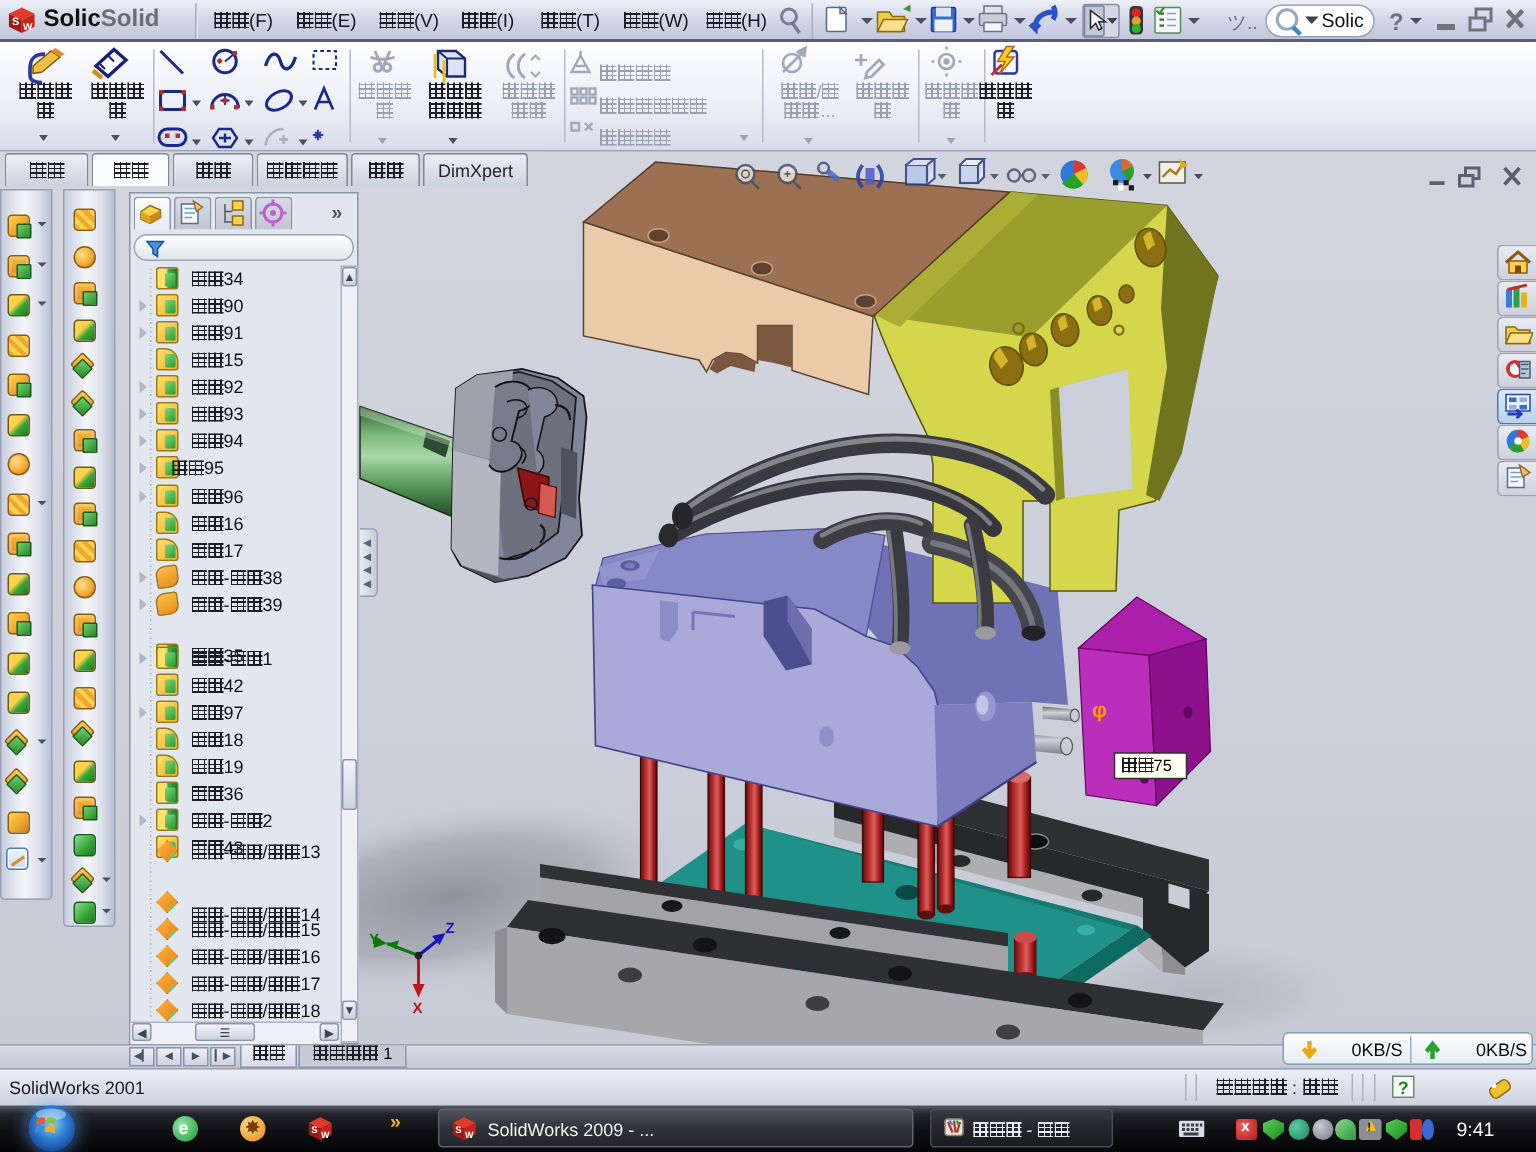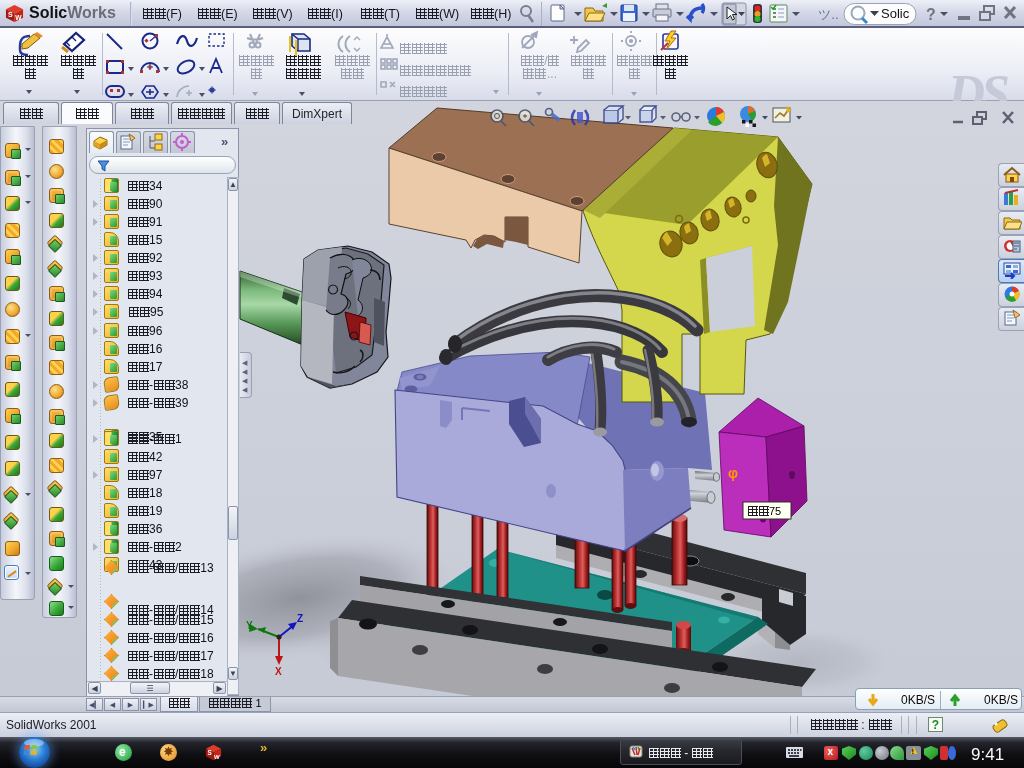--- a/index.html
+++ b/index.html
@@ -37,21 +37,21 @@
 </style></head><body>
 
 <div id="menubar">
  <svg id="logo" viewBox="0 0 20 20">
       <polygon points="10,1 19,5.5 10,10 1,5.5" fill="#e03a2a"></polygon>
       <polygon points="1,5.5 10,10 10,19 1,14.5" fill="#a51a10"></polygon>
       <polygon points="19,5.5 10,10 10,19 19,14.5" fill="#c42417"></polygon>
       <text x="3.2" y="13.4" font-size="7.5" fill="#fff" font-weight="bold">S</text>
       <text x="10.8" y="17.2" font-size="7" fill="#fff" font-weight="bold">W</text>
     </svg>
- <div id="swtext"><b>Solic</b><span>Works</span></div>
+ <div id="swtext"><b>Solic</b><span>Solid</span></div>
  <div class="mdiv" style="left:130px"></div>
  <div class="menu" style="left:142px"><span class="c"></span><span class="c"></span>(F)</div>
  <div class="menu" style="left:197px"><span class="c"></span><span class="c"></span>(E)</div>
  <div class="menu" style="left:252px"><span class="c"></span><span class="c"></span>(V)</div>
  <div class="menu" style="left:307px"><span class="c"></span><span class="c"></span>(I)</div>
  <div class="menu" style="left:360px"><span class="c"></span><span class="c"></span>(T)</div>
  <div class="menu" style="left:415px"><span class="c"></span><span class="c"></span>(W)</div>
  <div class="menu" style="left:470px"><span class="c"></span><span class="c"></span>(H)</div>
  <svg class="abs" style="left:514px;top:0" width="510" height="28" viewBox="0 0 510 28">
   <g stroke="#7a7e8e" fill="none">
@@ -256,21 +256,20 @@
     <div class="drop dropg" style="left:493px;top:84px"></div>
  <div class="tdiv" style="left:508px"></div>
  <div class="tb-txt tb-gray" style="left:514px;top:27px;width:52px"><span class="cg c"></span><span class="cg c"></span>/<span class="cg c"></span><br><span class="cg c"></span><span class="cg c"></span>...</div>
  <div class="drop dropg" style="left:536px;top:64px"></div>
  <div class="tb-txt tb-gray" style="left:566px;top:27px;width:44px"><span class="cg c"></span><span class="cg c"></span><span class="cg c"></span><br><span class="cg c"></span></div>
  <div class="tdiv" style="left:612px"></div>
  <div class="tb-txt tb-gray" style="left:612px;top:27px;width:44px"><span class="cg c"></span><span class="cg c"></span><span class="cg c"></span><br><span class="cg c"></span></div>
  <div class="drop dropg" style="left:631px;top:64px"></div>
  <div class="tdiv" style="left:656px"></div>
  <div class="tb-txt" style="left:648px;top:27px;width:44px"><span class="c"></span><span class="c"></span><span class="c"></span><br><span class="c"></span></div>
- <div id="ds">DS</div>
 </div>
 
 <div id="tabrow"></div>
 <div class="tab" style="left:3px;width:56px"><span class="c"></span><span class="c"></span></div>
 <div class="tab act" style="left:61px;width:52px"><span class="c"></span><span class="c"></span></div>
 <div class="tab" style="left:115px;width:54px"><span class="c"></span><span class="c"></span></div>
 <div class="tab" style="left:171px;width:61px"><span class="c"></span><span class="c"></span><span class="c"></span><span class="c"></span></div>
 <div class="tab" style="left:234px;width:46px"><span class="c"></span><span class="c"></span></div>
 <div class="tab" style="left:282px;width:70px">DimXpert</div>
 
@@ -713,21 +712,21 @@
       <span class="tic" style="left:13px">
         <i></i>
       </span>
       <span class="lb" style="position:absolute;left:33px;top:2px"><span class="c cs"></span><span class="c cs"></span>94</span>
     </div>
     <div class="trow" style="top:174px;width:145px">
       <span class="ar"></span>
       <span class="tic" style="left:13px">
         <i></i>
       </span>
-      <span class="lb" style="position:absolute;left:34px;top:2px"><span class="c cs"></span><span class="c cs"></span>95</span>
+      <span class="lb" style="position:absolute;left:20px;top:2px"><span class="c cs"></span><span class="c cs"></span>95</span>
     </div>
     <div class="trow" style="top:193px;width:145px">
       <span class="ar"></span>
       <span class="tic" style="left:13px">
         <i></i>
       </span>
       <span class="lb" style="position:absolute;left:33px;top:2px"><span class="c cs"></span><span class="c cs"></span>96</span>
     </div>
     <div class="trow" style="top:211px;width:145px">
       <span class="tic fil" style="left:13px">
@@ -965,20 +964,30 @@
       <span style="position:absolute;left:3px;top:0px;color:#7a3a00;font-size:13px">✸</span>
     </div>
  <svg class="qli" style="left:205px" width="17" height="17" viewBox="0 0 20 20">
       <polygon points="10,1 19,5.5 10,10 1,5.5" fill="#e03a2a"></polygon>
       <polygon points="1,5.5 10,10 10,19 1,14.5" fill="#a51a10"></polygon>
       <polygon points="19,5.5 10,10 10,19 19,14.5" fill="#c42417"></polygon>
       <text x="3" y="13.4" font-size="7.5" fill="#fff" font-weight="bold">S</text>
       <text x="10.6" y="17.2" font-size="7" fill="#fff" font-weight="bold">W</text>
     </svg>
  <div class="abs" style="left:260px;top:3px;color:#e8b030;font-size:13px;font-weight:bold">»</div>
+ <div class="tbtn" style="left:292px;width:317px;background:linear-gradient(#51545e,#33353d 45%,#23252b);border:1px solid #62656e">
+  <svg style="position:absolute;left:8px;top:4px" width="17" height="17" viewBox="0 0 20 20">
+        <polygon points="10,1 19,5.5 10,10 1,5.5" fill="#e03a2a"></polygon>
+        <polygon points="1,5.5 10,10 10,19 1,14.5" fill="#a51a10"></polygon>
+        <polygon points="19,5.5 10,10 10,19 19,14.5" fill="#c42417"></polygon>
+        <text x="3" y="13.4" font-size="7.5" fill="#fff" font-weight="bold">S</text>
+        <text x="10.6" y="17.2" font-size="7" fill="#fff" font-weight="bold">W</text>
+      </svg>
+  <span style="position:absolute;left:32px;top:6px">SolidWorks 2009 - ...</span>
+ </div>
  <div class="tbtn" style="left:620px;width:122px;background:linear-gradient(#3a3c44,#26282e 45%,#1a1b20);border:1px solid #4a4d56">
   <svg style="position:absolute;left:7px;top:4px" width="16" height="16" viewBox="0 0 16 16">
         <rect x="2" y="2" width="12" height="11" rx="2" fill="#e8e4da" stroke="#8a8478"></rect>
         <path d="M4 4 l3 7 M8 3 l1 8 M12 4 l-2 7" stroke="#c03030" stroke-width="1.5"></path>
         <path d="M5 3 l2 3" stroke="#3a8ae0" stroke-width="1.5"></path>
         <path d="M10 3 l1 3" stroke="#2aa02a" stroke-width="1.5"></path>
       </svg>
   <span style="position:absolute;left:27px;top:6px"><span class="c cs cw"></span><span class="c cs cw"></span><span class="c cs cw"></span> - <span class="c cs cw"></span><span class="c cs cw"></span></span>
  </div>
  <svg class="abs" style="left:786px;top:10px" width="17" height="12" viewBox="0 0 17 12">
@@ -1003,14 +1012,14 @@
  <div class="tray" style="left:859px;background:radial-gradient(circle at 35% 35%,#60c8a0,#188a5a);border-radius:50%"></div>
  <div class="tray" style="left:875px;background:radial-gradient(circle at 35% 35%,#c8ccd4,#70747e);border-radius:50%"></div>
  <div class="tray" style="left:890px;background:linear-gradient(135deg,#8fd88f,#2a9a3a);border-radius:50% 50% 0 50%"></div>
  <div class="tray" style="left:906px;width:15px;background:#8a8e98">
       <span style="position:absolute;left:2px;top:-3px;color:#f0c020;font-size:12px">▲</span>
       <span style="position:absolute;left:5.5px;top:1px;color:#201500;font-size:8px;font-weight:bold">!</span>
     </div>
  <div class="tray" style="left:924px;background:linear-gradient(135deg,#5ad05a,#1a8a1a);clip-path:polygon(50% 0,100% 20%,100% 60%,50% 100%,0 60%,0 20%)"></div>
  <div class="tray" style="left:940px;width:8px;background:#d03030"></div>
  <div class="tray" style="left:948px;width:8px;background:#3a6ad8;border-radius:50%"></div>
- <span class="abs" style="left:971px;top:8px;color:#fafafa;font-size:17px">9:41</span>
+ <span class="abs" style="left:971px;top:8px;color:#fafafa;font-size:13px">9:41</span>
 </div>
 
 </body></html>

